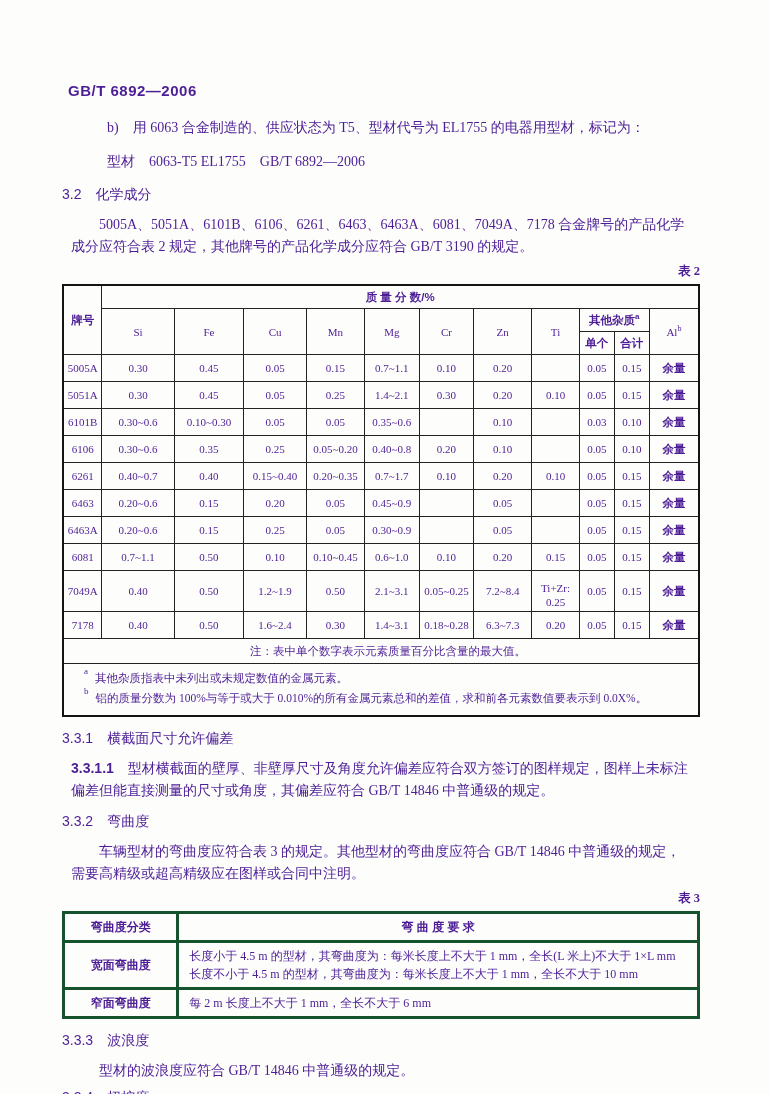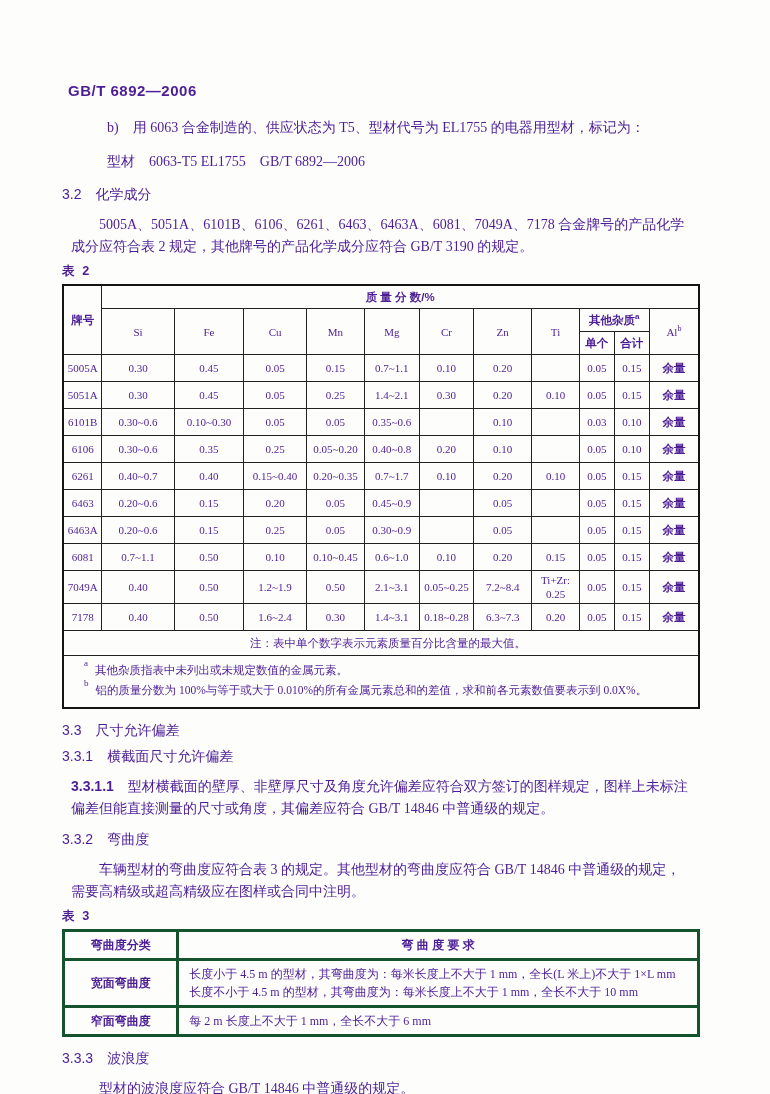--- a/index.html
+++ b/index.html
@@ -23,36 +23,36 @@
   .indent1 { padding-left: 36px; line-height: 25px; }
   h3 {
     font-family: "Liberation Sans", "DejaVu Sans", sans-serif;
     font-weight: normal; font-size: 14px;
     margin: 4px 0 3px 0; line-height: 22px;
   }
   .para { text-indent: 2em; line-height: 21.5px; margin-bottom: 2px; }
   .runin { line-height: 21.5px; }
   .runin b { font-family: "Liberation Sans", "DejaVu Sans", sans-serif; }
   .tbl-title {
-    text-align: left; font-weight: bold; font-size: 12.5px;
-    font-family: Liberation Mono, monospace;
+    text-align: right; font-weight: bold; font-size: 12.5px;
+    font-family: Liberation Serif, serif;
     margin: 6px 0 4px 0;
   }
   table { width: 100%; border-collapse: collapse; table-layout: fixed; }
   .t2 { font-size: 11px; border: 2px solid #141414; margin-bottom: 10px; }
   .t2 th, .t2 td {
     border: 1px solid #222; text-align: center;
     padding: 4px 1px; line-height: 14px; white-space: nowrap; overflow: visible;
   }
   .t2 thead th { font-weight: normal; }
   .t2 .cjk-h { font-family: "Liberation Sans", "DejaVu Sans", sans-serif; font-weight: bold; font-size: 11.5px; }
   .t2 td.rowhead { font-size: 11px; padding: 6px 0; }
   .t2 td { padding-top: 6px; padding-bottom: 6px; }
   .t2 td.balance { font-family: "Liberation Sans", "DejaVu Sans", sans-serif; font-weight: bold; font-size: 11.5px; }
-  .t2 td.multiline { white-space: pre-line; padding-top: 2px; padding-bottom: 2px; margin-top: 44px; }
+  .t2 td.multiline { white-space: pre-line; padding-top: 10px; padding-bottom: 2px; margin-top: 44px; }
   sup { font-size: 8px; vertical-align: super; line-height: 0; }
   .note-cell { text-align: center; padding: 5px 4px 5px 18px !important; font-size: 11.5px; }
   .fncell { text-align: left !important; padding: 3px 8px 5px 8px !important; }
   .fnote { display: flex; gap: 7px; padding-left: 12px; font-size: 11.5px; line-height: 17px; margin: 3px 0; text-align: left; }
   .fnote sup { flex: 0 0 auto; padding-top: 1px; font-size: 9px; }
   .t3 { font-size: 12px; border: 2px solid #141414; margin-bottom: 10px; }
   .t3 th, .t3 td { border: 3px solid #14532d; padding: 4px 9px; line-height: 18px; }
   .t3 th, .t3 td.cat {
     text-align: center; font-family: "Liberation Sans", "DejaVu Sans", sans-serif;
     font-weight: bold; font-size: 12px;
@@ -266,21 +266,20 @@
             </div>
           <div class="fnote">
               <sup>b</sup>
               <span>铝的质量分数为 100%与等于或大于 0.010%的所有金属元素总和的差值，求和前各元素数值要表示到 0.0X%。</span>
             </div>
         </td>
       </tr>
     </tbody>
   </table>
 
-  <h3>3.3　尺寸允许偏差</h3>
   <h3>3.3.1　横截面尺寸允许偏差</h3>
   <p class="runin"><b>3.3.1.1</b>　<span>型材横截面的壁厚、非壁厚尺寸及角度允许偏差应符合双方签订的图样规定，图样上未标注偏差但能直接测量的尺寸或角度，其偏差应符合 GB/T 14846 中普通级的规定。</span></p>
   <h3>3.3.2　弯曲度</h3>
   <p class="para">车辆型材的弯曲度应符合表 3 的规定。其他型材的弯曲度应符合 GB/T 14846 中普通级的规定，需要高精级或超高精级应在图样或合同中注明。</p>
 
   <div class="tbl-title">表 3</div>
 
   <table class="t3">
     <colgroup>
         <col style="width:18%">

